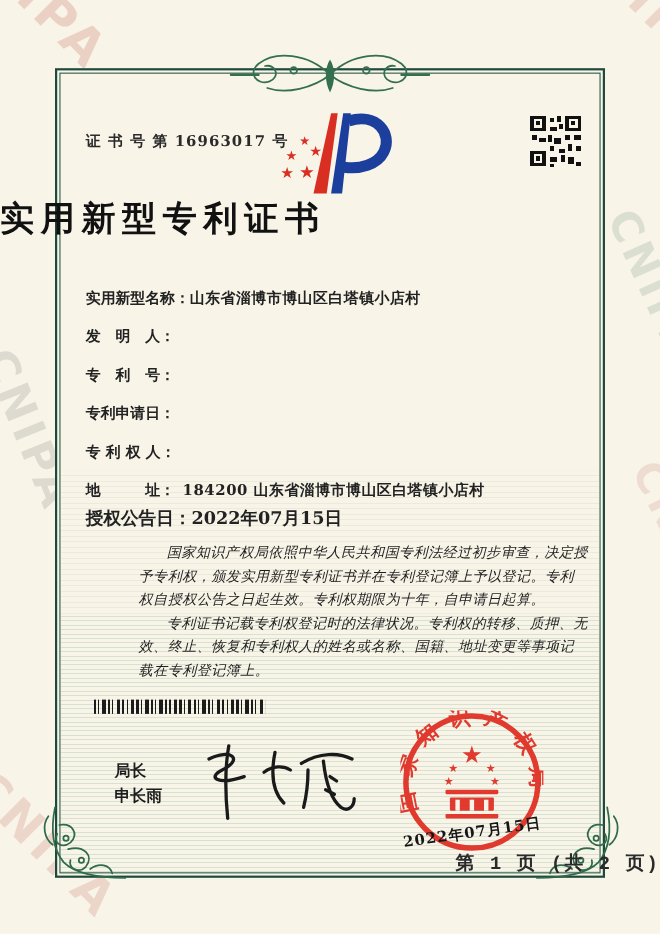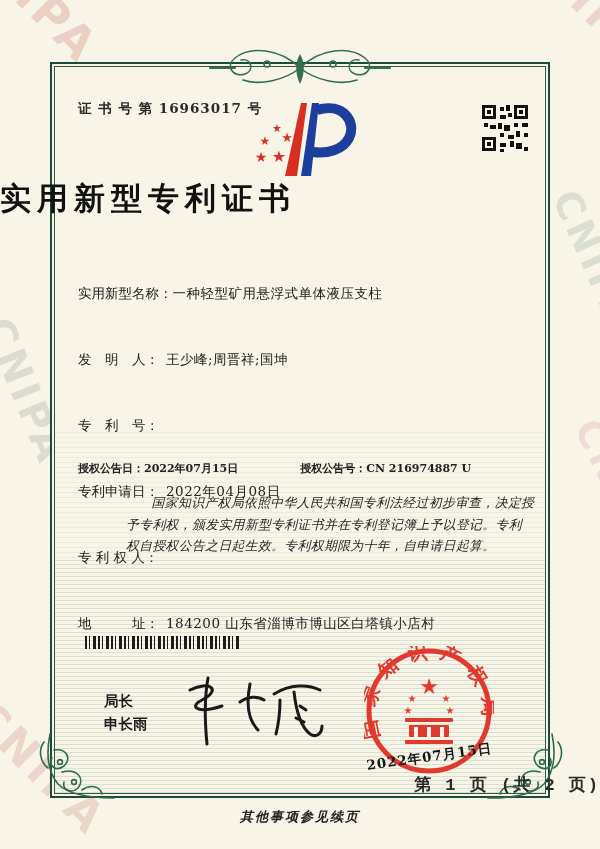--- a/index.html
+++ b/index.html
@@ -44,39 +44,39 @@
   }
 
   
   .ornament { position:absolute; pointer-events:none; }
   .orn-top { left:205px; top:44px; }
   .orn-bl  { left:36px;  top:732px; }
   .orn-br  { left:486px; top:732px; transform:scaleX(-1); }
 
   
   .cert-no {
-    position:absolute; left:78px; top:100px;
+    position:absolute; left:78px; top:120px;
     font-size:13.5px; font-weight:600; letter-spacing:1px; color:#2a2a2a;
   }
   .logo { position:absolute; left:243px; top:100px; }
   .qr { position:absolute; left:480px; top:103px; width:50px; height:50px; }
   .title {
     position:absolute; left:0; top:178px; width:100%;
     text-align:left; font-size:31px; font-weight:700;
     letter-spacing:6px; color:#111;
   }
 
   
   .fields { position:absolute; left:78px; top:253px; width:456px; }
-  .frow { display:flex; height:35px; line-height:18px; align-items:flex-start;
-          font-size:13.5px; font-weight:400; color:#222;margin-top:31px; }
+  .frow { display:flex; height:35px; line-height:18px; align-items:center;
+          font-size:13.5px; font-weight:700; color:#222; }
   .flabel { flex:0 0 88px; white-space:nowrap; }
   .fvalue { letter-spacing:.5px; }
   .grant-row { position:absolute; left:78px; top:461px; width:456px;
-          font-size:11px; font-weight:600; display:flex; }
+          font-size:16px; font-weight:600; display:flex; }
   .grant-pair { white-space:nowrap; }
   .grant-gap { width:62px; }
 
   
   .body-text {
     position:absolute; left:78px; top:492px; width:457px;
     font-size:12.8px; line-height:21.5px; color:#1f1f1f;
     font-style:italic; letter-spacing:.4px;
   }
   .body-text p { text-indent:2em;margin-left:48px; }
@@ -222,50 +222,48 @@
         <rect x="39" y="7" width="4" height="4"></rect>
         <rect x="7" y="39" width="4" height="4"></rect>
     </g>
   </svg>
 
   <div class="title">实用新型专利证书</div>
 
   <div class="fields">
     <div class="frow">
       <span class="flabel">实用新型名称：</span>
-      <span class="fvalue">一种轻型矿用悬浮式单体液压支柱</span>
+      <span class="fvalue">山东省淄博市博山区白塔镇小店村</span>
     </div>
     <div class="frow">
       <span class="flabel">发　明　人：</span>
-      <span class="fvalue">王少峰;周晋祥;国坤</span>
     </div>
     <div class="frow">
       <span class="flabel">专　利　号：</span>
     </div>
     <div class="frow">
       <span class="flabel">专利申请日：</span>
-      <span class="fvalue">2022年04月08日</span>
     </div>
     <div class="frow">
       <span class="flabel">专 利 权 人：</span>
     </div>
     <div class="frow">
       <span class="flabel">地　　　址：</span>
       <span class="fvalue">184200 山东省淄博市博山区白塔镇小店村</span>
     </div>
   </div>
 
   <div class="grant-row">
     <span class="grant-pair"><span>授权公告日：</span><span>2022年07月15日</span></span>
     <span class="grant-gap"></span>
-    <span class="grant-pair"><span>授权公告号：</span><span>CN 216974887 U</span></span>
   </div>
 
   <div class="body-text">
     <p>国家知识产权局依照中华人民共和国专利法经过初步审查，决定授予专利权，颁发实用新型专利证书并在专利登记簿上予以登记。专利权自授权公告之日起生效。专利权期限为十年，自申请日起算。</p>
+    <p>专利证书记载专利权登记时的法律状况。专利权的转移、质押、无效、终止、恢复和专利权人的姓名或名称、国籍、地址变更等事项记载在专利登记簿上。</p>
   </div>
 
   <div class="barcode"></div>
 
   <div class="signatory">
     <div>局长</div>
     <div>申长雨</div>
   </div>
 
   <svg class="signature" width="150" height="78" viewBox="0 0 150 78">
@@ -299,15 +297,14 @@
       <rect x="45" y="79" width="40" height="12" rx="1"></rect>
       <rect x="41" y="94" width="48" height="4" rx="1"></rect>
       <rect x="50" y="81" width="4" height="10" fill="#f8f4e8"></rect>
       <rect x="63" y="81" width="4" height="10" fill="#f8f4e8"></rect>
       <rect x="76" y="81" width="4" height="10" fill="#f8f4e8"></rect>
     </g>
   </svg>
   <div class="seal-date">2022年07月15日</div>
 
   <div class="page-num">第 1 页 (共 2 页)</div>
-  <div class="continuation">其他事项参见续页</div>
 
 </div>
 
 </body></html>

